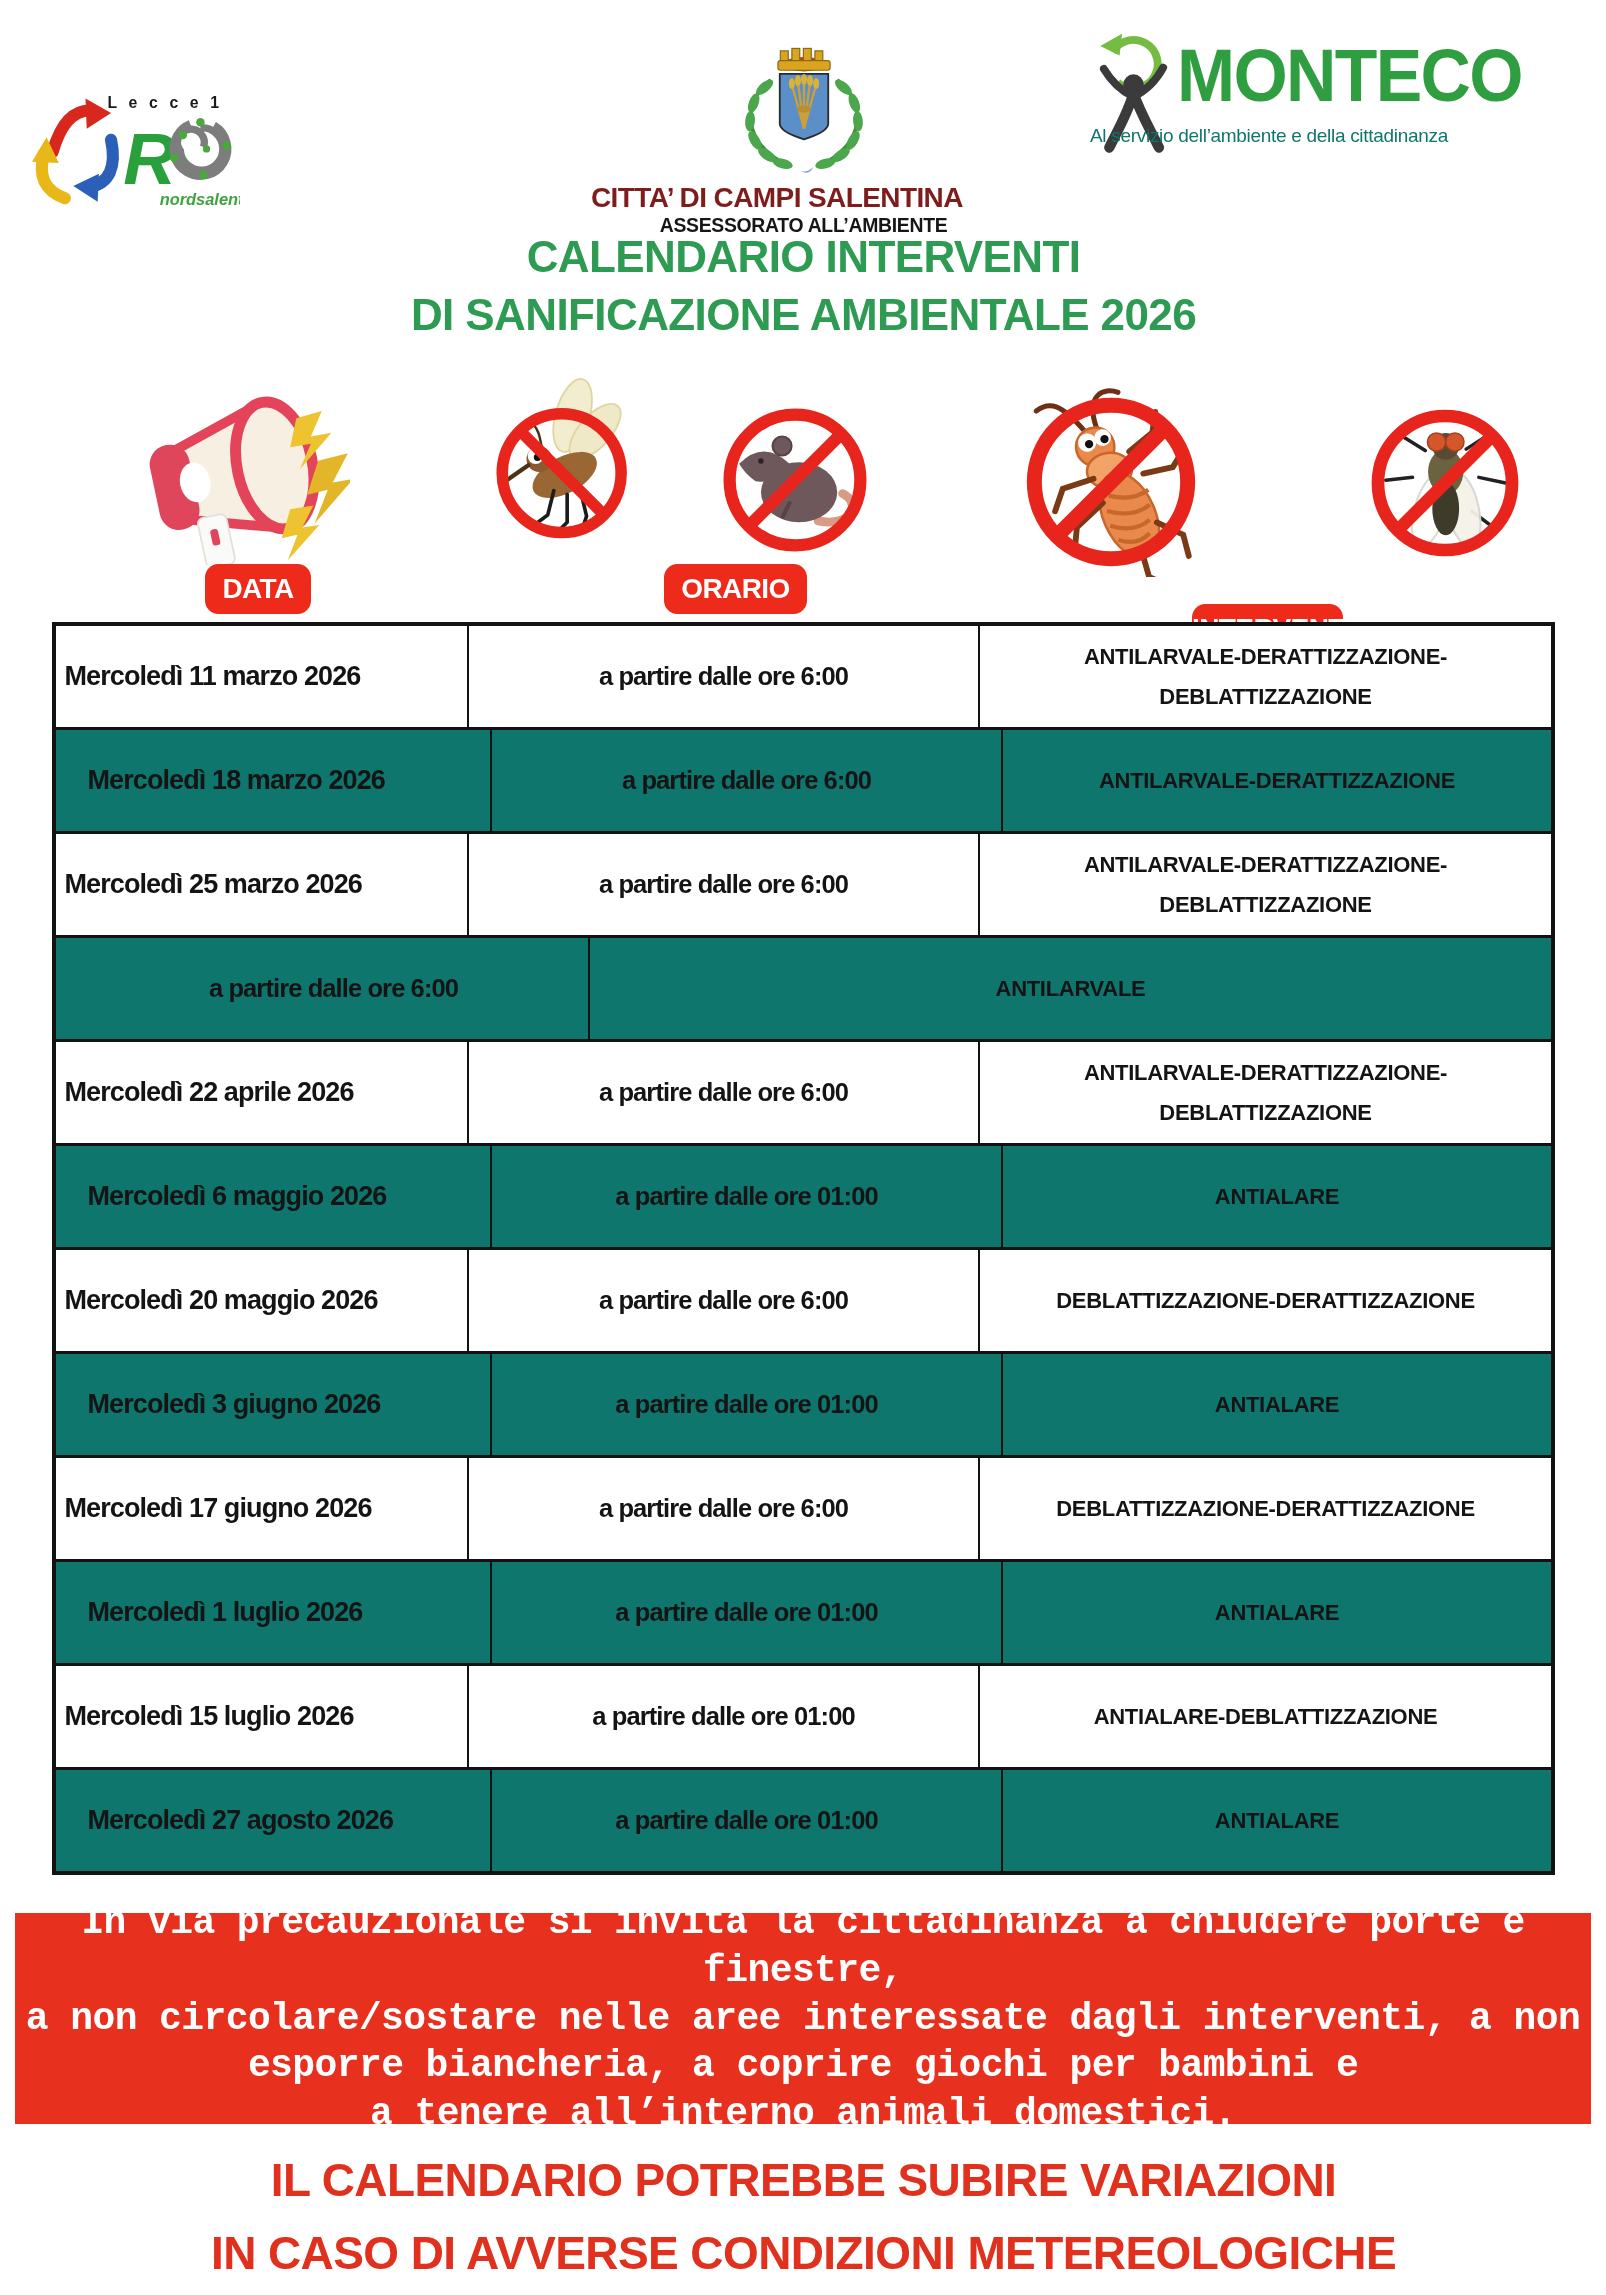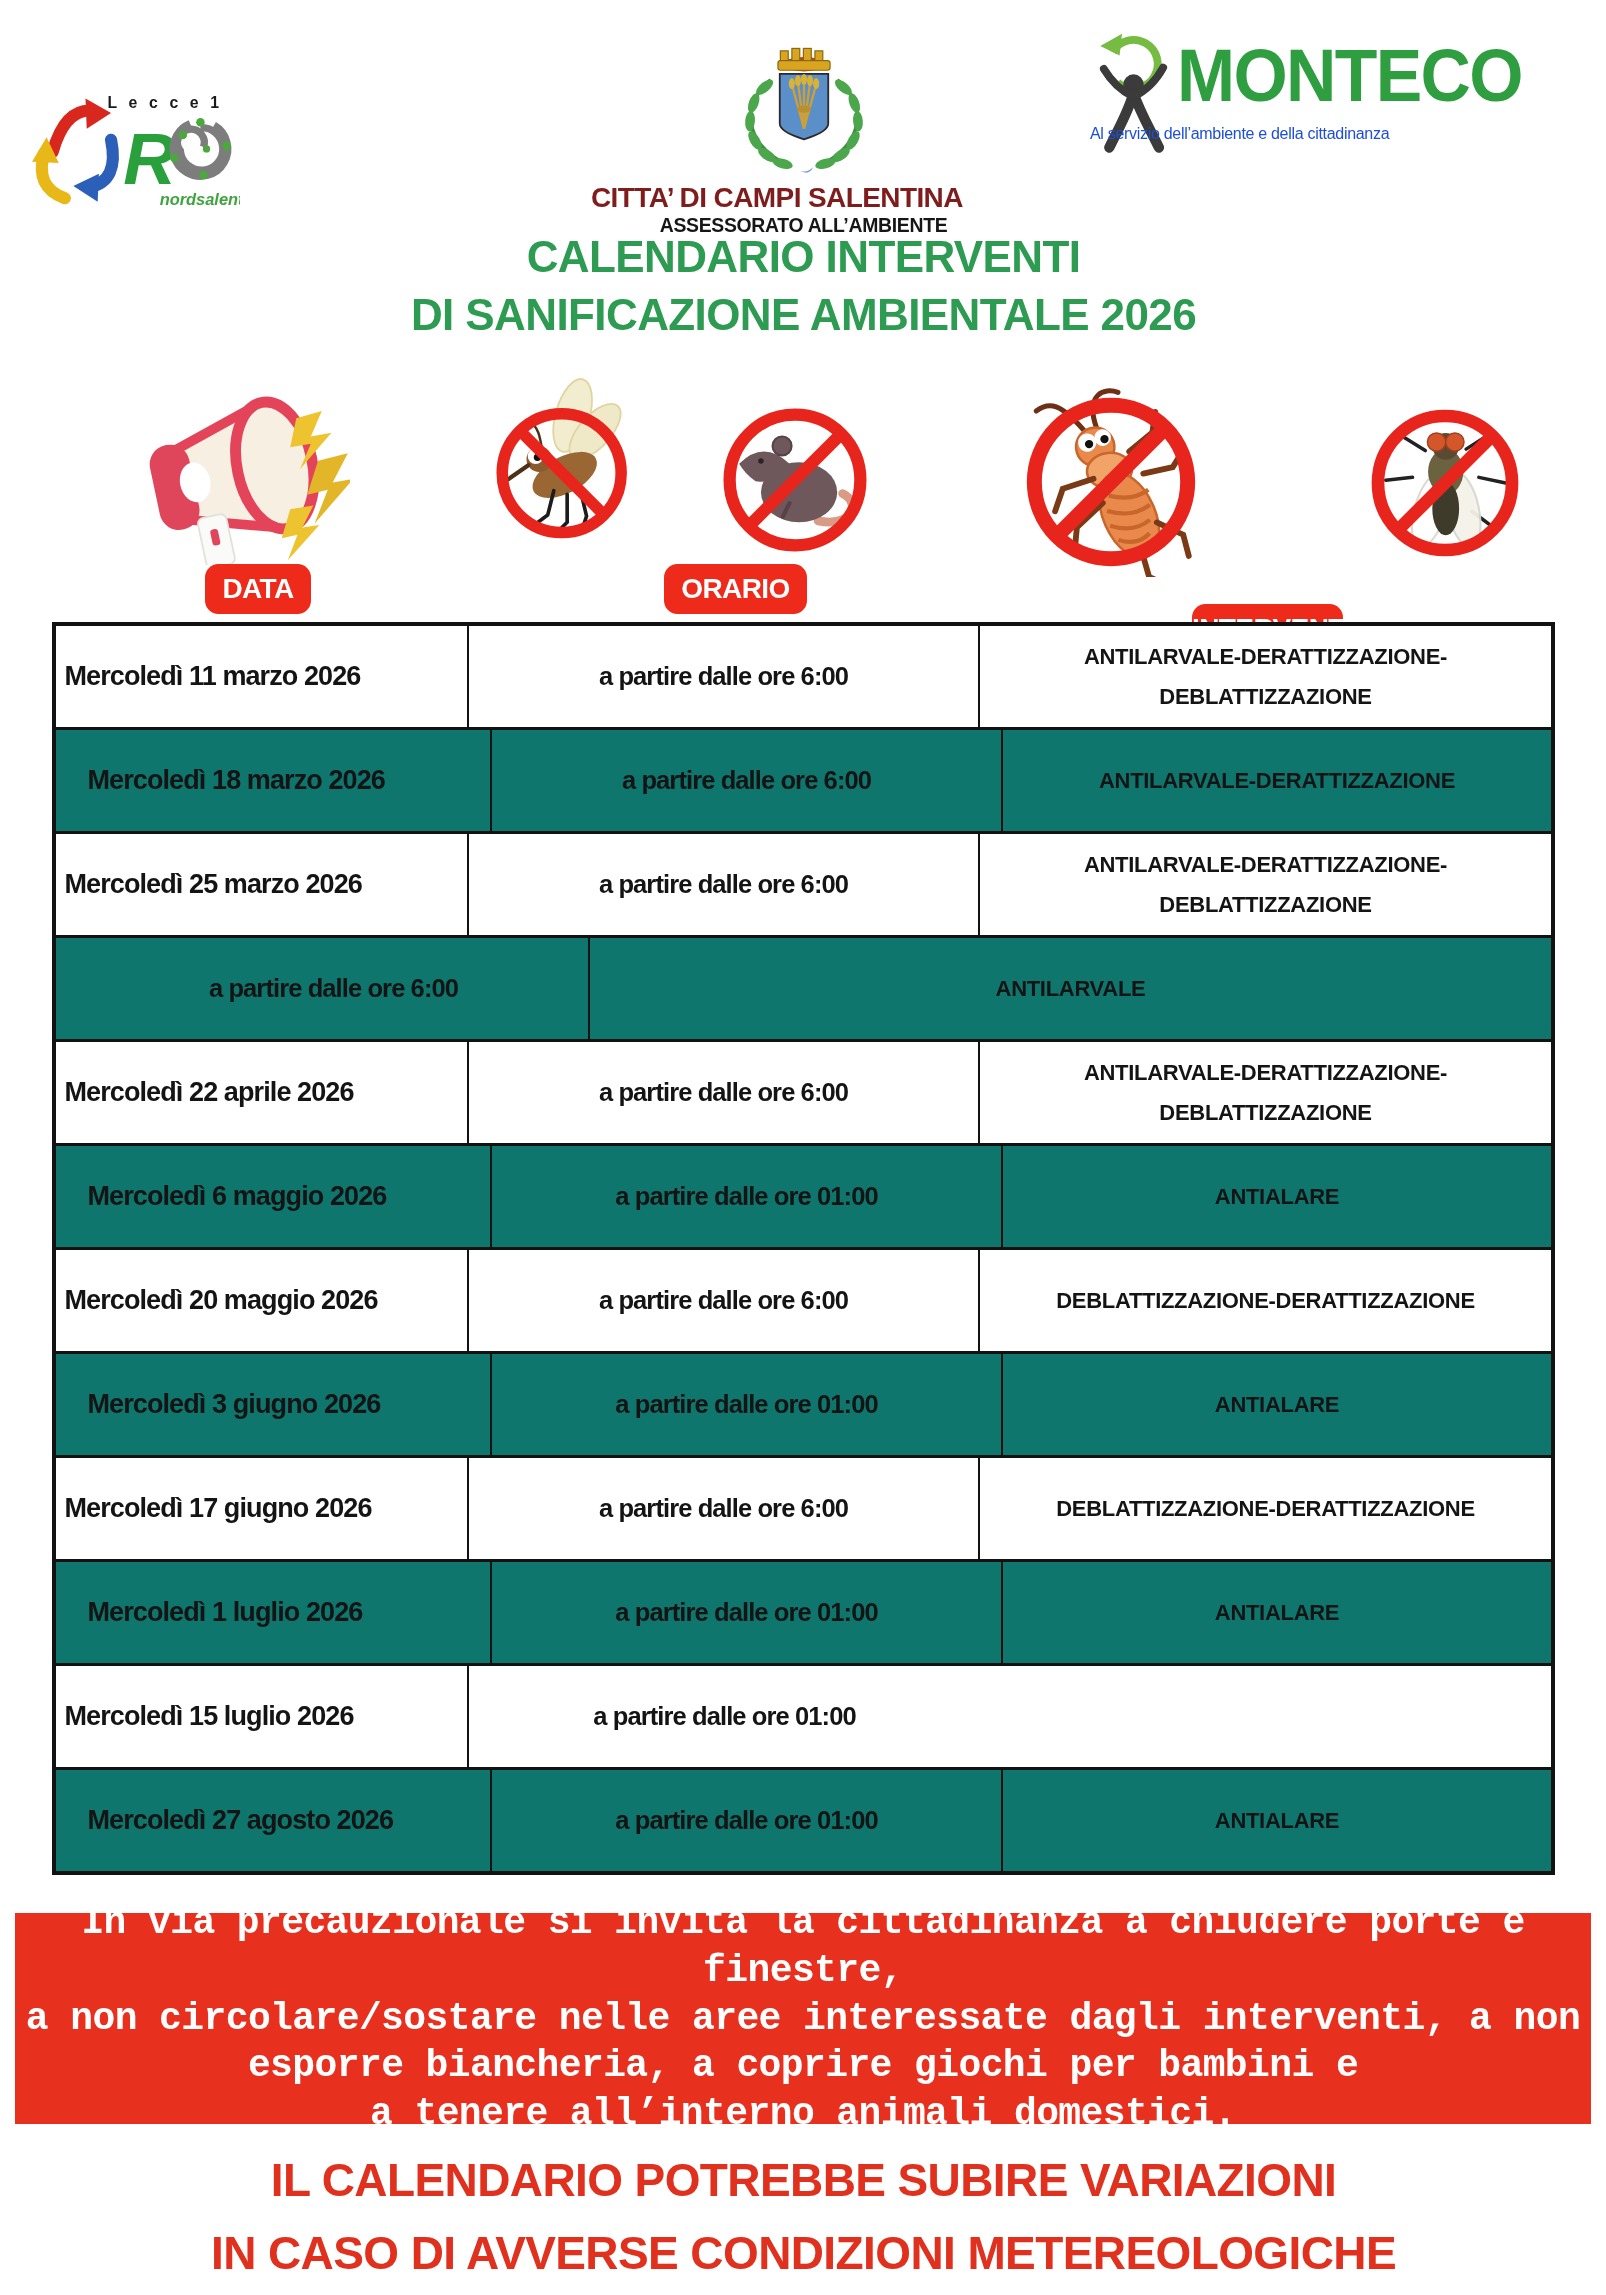--- a/index.html
+++ b/index.html
@@ -15,21 +15,21 @@
   .aro-logo { left:21px; top:79px; width:219px; height:152px; }
   .crest-box { left:704px; top:24px; width:200px; height:164px; text-align:center; }
   .comune-line1 { left:591px; top:182px; width:425px; text-align:left;
     font-size:28px; font-weight:bold; color:#7f1d1d; letter-spacing:-0.6px; }
   .comune-line2 { left:591px; top:214px; width:425px; text-align:center;
     font-size:19.4px; font-weight:bold; color:#161616; letter-spacing:-0.3px; }
   .monteco-icon { left:1082px; top:29px; width:100px; height:124px; }
   .monteco-word { left:1177px; top:32px; font-size:75px; font-weight:bold;
     color:#2F9E41; letter-spacing:-1.8px; transform:scaleX(0.93); transform-origin:left top; }
   .monteco-tagline { left:1090px; top:125px; width:486px;
-    font-size:16px; font-weight:500; color:#1d4ed8; letter-spacing:-0.3px; }
+    font-size:19px; font-weight:500; color:#0f766e; letter-spacing:-0.3px; }
 
   
   .title { left:0; width:1607px; text-align:center; color:#2E9B52;
     font-weight:bold; letter-spacing:-0.6px; }
   .title-1 { top:232px; font-size:44px; }
   .title-2 { top:290px; font-size:44px; }
 
   
   .icon { position:absolute; }
 
@@ -316,20 +316,23 @@
   <div class="trow green">
     <div class="cell date">Mercoledì 1 luglio 2026</div>
     <div class="cell time">a partire dalle ore 01:00</div>
     <div class="cell interv">
         <span>ANTIALARE</span>
       </div>
   </div>
   <div class="trow white">
     <div class="cell date">Mercoledì 15 luglio 2026</div>
     <div class="cell time">a partire dalle ore 01:00</div>
+    <div class="cell interv">
+        <span>ANTIALARE-DEBLATTIZZAZIONE</span>
+      </div>
   </div>
   <div class="trow green">
     <div class="cell date">Mercoledì 27 agosto 2026</div>
     <div class="cell time">a partire dalle ore 01:00</div>
     <div class="cell interv">
         <span>ANTIALARE</span>
       </div>
   </div>
 </div>
 

